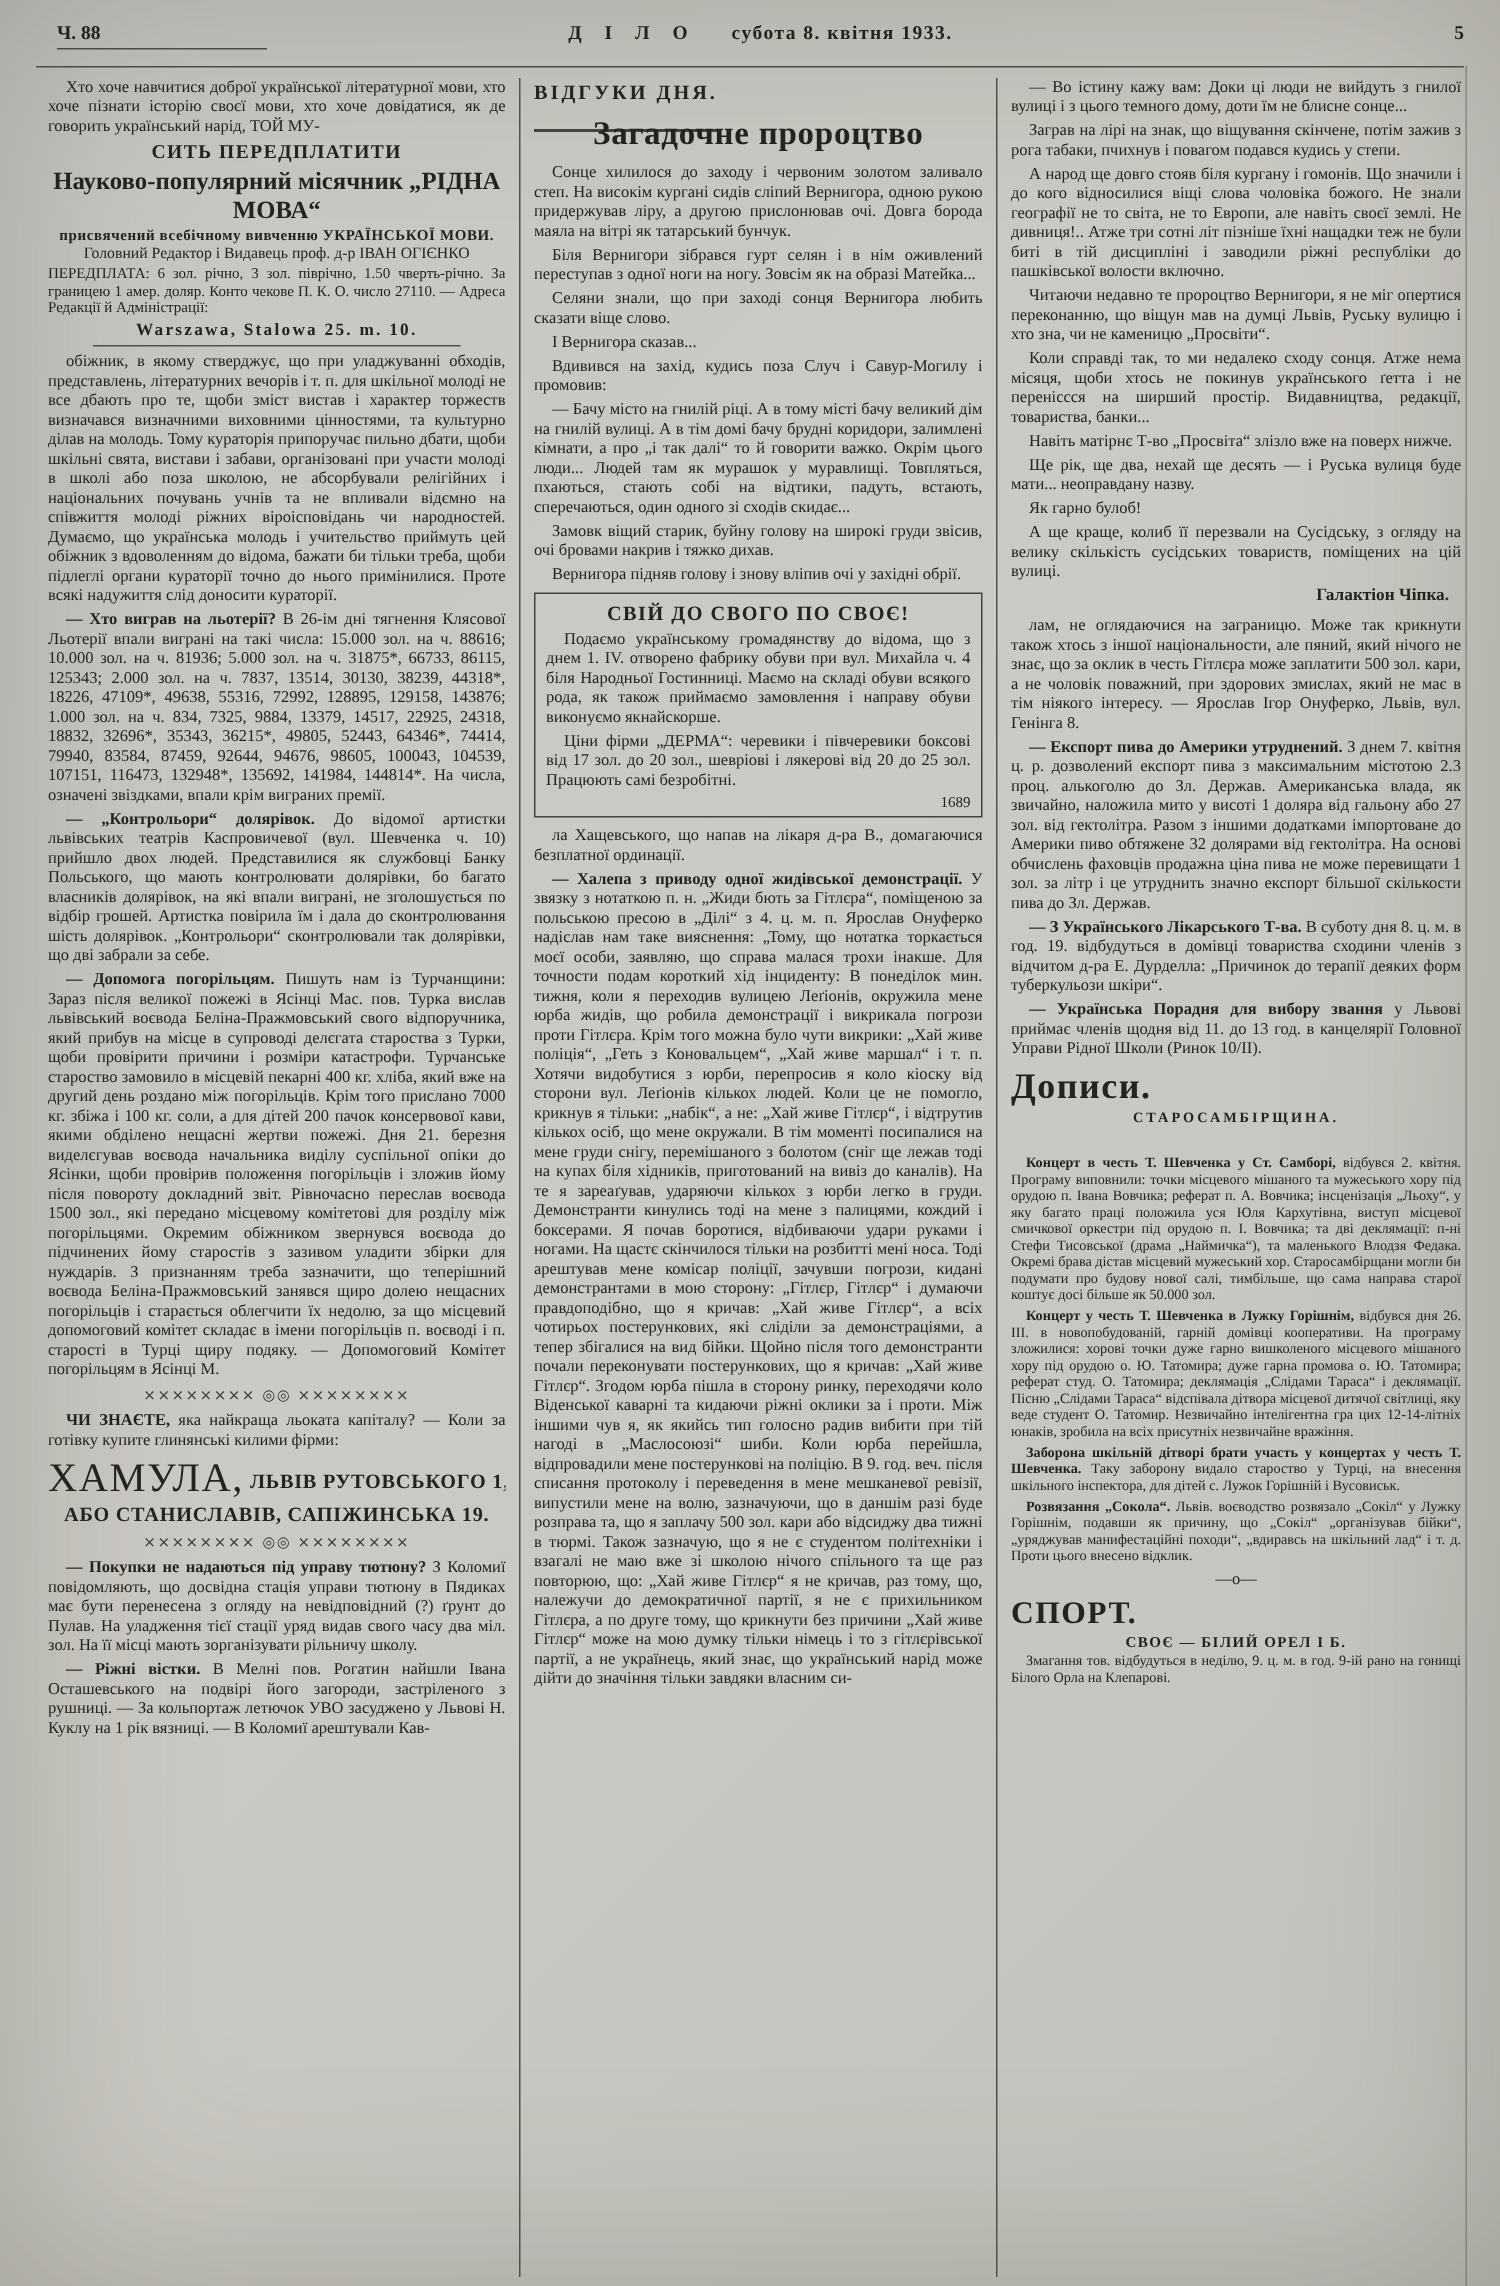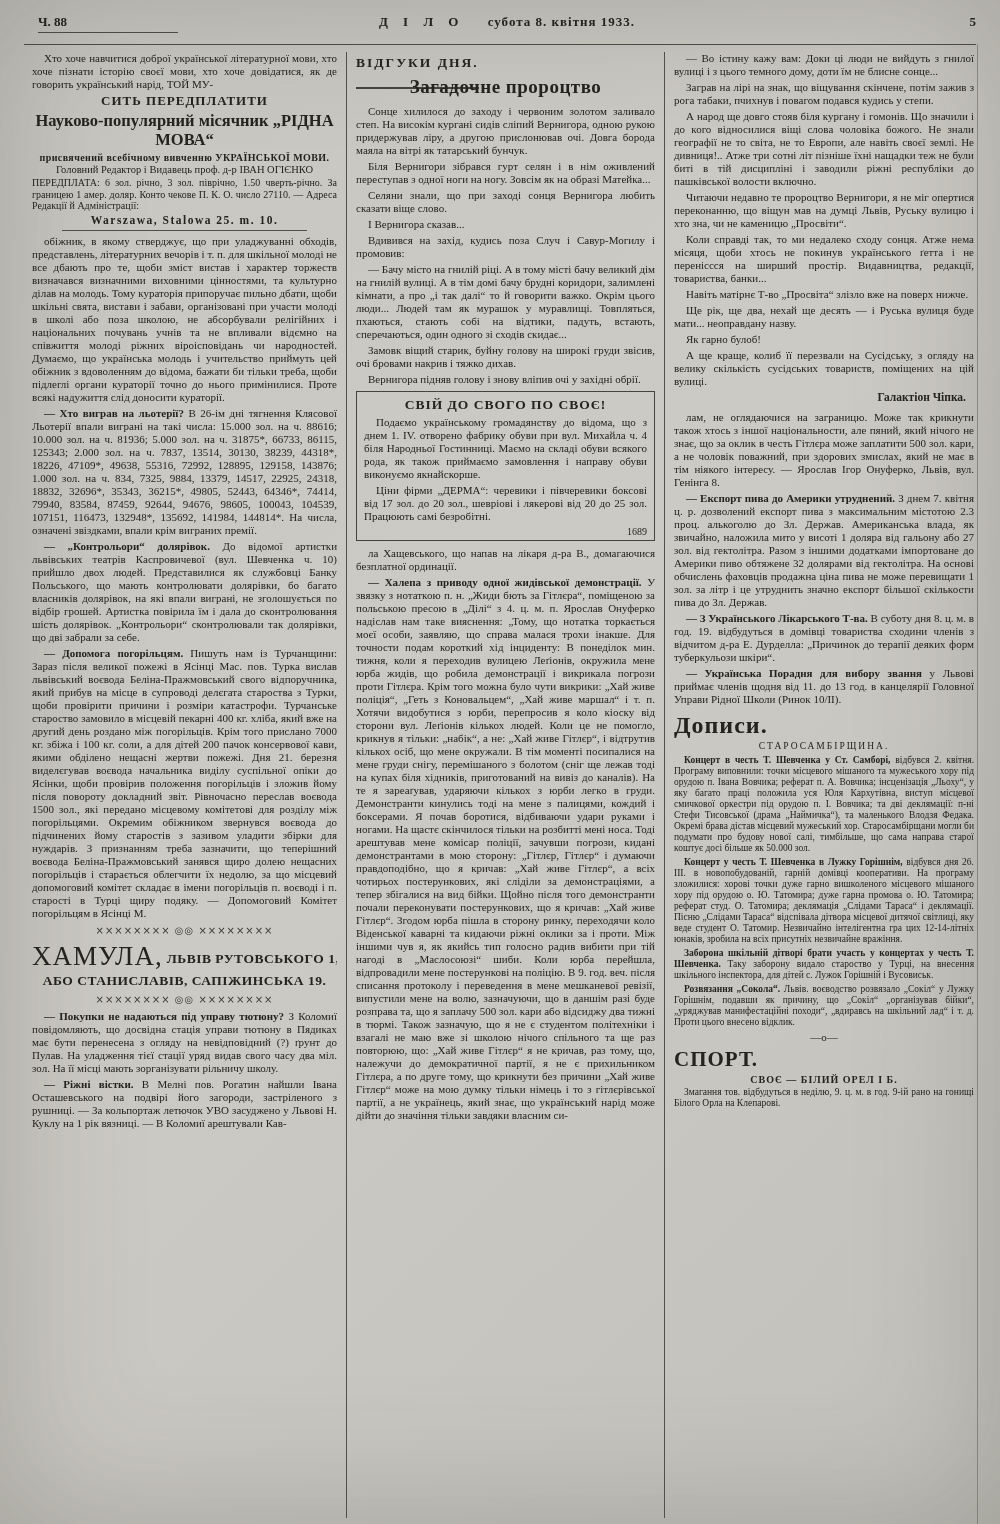--- a/index.html
+++ b/index.html
@@ -41,29 +41,29 @@
   .hr { border-top: 1px solid #504f48; margin: 4px 30px; }
 
   .ornament { text-align: center; font-family: "DejaVu Sans", sans-serif; font-size: 10px; letter-spacing: 1px; color: #3a3935; margin: 5px 0; white-space: nowrap; overflow: hidden; }
   .khamula { margin: 2px 0 0; white-space: nowrap; overflow: hidden; }
   .khamula-name { font-size: 27px; font-weight: normal; letter-spacing: 1px; vertical-align: -2px; }
   .khamula-rest { font-size: 13.5px; font-weight: bold; letter-spacing: .5px; }
   .khamula-line2 { font-size: 13.5px; font-weight: bold; text-align: center; letter-spacing: .5px; margin: 1px 0 3px; }
 
   .sec-head { margin: 1px 0 5px; }
   .sec-head-text { font-weight: bold; font-size: 13.5px; letter-spacing: 2px; border-bottom: 2px solid #44433d; padding-bottom: 17px; }
-  .headline { margin: 2px 0 7px; text-align: center; font-size: 19px; font-weight: bold; letter-spacing: .5px; }
+  .headline { margin: 2px 0 7px; text-align: center; font-size: 22px; font-weight: bold; letter-spacing: .5px; }
 
   .derma-box { border: 1.6px solid #44433d; padding: 5px 7px 3px; margin: 5px 0 6px; }
   .derma-title { text-align: center; font-weight: bold; font-size: 13.5px; letter-spacing: 1px; margin-bottom: 3px; }
   .derma-ref { text-align: right; font-size: 10px; }
 
   .signature { text-align: right; font-weight: bold; font-size: 11.5px; margin: 2px 8px 8px 0; }
   .dopysy-head { margin: 6px 0 2px; font-size: 24px; font-weight: bold; letter-spacing: 1px; }
-  .dopysy-sub { text-align: center; font-weight: normal; font-size: 9.5px; letter-spacing: 2px; margin: 0 0 4px; }
+  .dopysy-sub { text-align: center; font-weight: bold; font-size: 9.5px; letter-spacing: 2px; margin: 0 0 20px; }
   .o-divider { text-align: center; font-size: 11px; margin: 3px 0; }
   .sport-head { margin: 4px 0 2px; font-size: 21px; font-weight: bold; letter-spacing: 1px; }
   .sport-sub { font-weight: bold; font-size: 10px; letter-spacing: 1px; text-align: center; margin: 2px 0; }
 </style>
 </head>
 <body>
 
 <div class="page">
 
   <header class="masthead">
@@ -98,20 +98,21 @@
 
           <p class="p"><b class="lead">— Хто виграв на льотерії?</b> <span>В 26-ім дні тягнення Клясової Льотерії впали виграні на такі числа: 15.000 зол. на ч. 88616; 10.000 зол. на ч. 81936; 5.000 зол. на ч. 31875*, 66733, 86115, 125343; 2.000 зол. на ч. 7837, 13514, 30130, 38239, 44318*, 18226, 47109*, 49638, 55316, 72992, 128895, 129158, 143876; 1.000 зол. на ч. 834, 7325, 9884, 13379, 14517, 22925, 24318, 18832, 32696*, 35343, 36215*, 49805, 52443, 64346*, 74414, 79940, 83584, 87459, 92644, 94676, 98605, 100043, 104539, 107151, 116473, 132948*, 135692, 141984, 144814*. На числа, означені звіздками, впали крім виграних премії.</span></p>
 
           <p class="p"><b class="lead">— „Контрольори“ долярівок.</b> <span>До відомої артистки львівських театрів Каспровичевої (вул. Шевченка ч. 10) прийшло двох людей. Представилися як службовці Банку Польського, що мають контролювати долярівки, бо багато власників долярівок, на які впали виграні, не зголошується по відбір грошей. Артистка повірила їм і дала до сконтролювання шість долярівок. „Контрольори“ сконтролювали так долярівки, що дві забрали за себе.</span></p>
 
           <p class="p"><b class="lead">— Допомога погорільцям.</b> <span>Пишуть нам із Турчанщини: Зараз після великої пожежі в Ясінці Мас. пов. Турка вислав львівський воєвода Беліна-Пражмовський свого відпоручника, який прибув на місце в супроводі делєгата староства з Турки, щоби провірити причини і розміри катастрофи. Турчанське староство замовило в місцевій пекарні 400 кг. хліба, який вже на другий день роздано між погорільців. Крім того прислано 7000 кг. збіжа і 100 кг. соли, а для дітей 200 пачок консервової кави, якими обділено нещасні жертви пожежі. Дня 21. березня виделєгував воєвода начальника виділу суспільної опіки до Ясінки, щоби провірив положення погорільців і зложив йому після повороту докладний звіт. Рівночасно переслав воєвода 1500 зол., які передано місцевому комітетові для розділу між погорільцями. Окремим обіжником звернувся воєвода до підчинених йому старостів з зазивом уладити збірки для нуждарів. З признанням треба зазначити, що теперішний воєвода Беліна-Пражмовський занявся щиро долею нещасних погорільців і старається облегчити їх недолю, за що місцевий допомоговий комітет складає в імени погорільців п. воєводі і п. старості в Турці щиру подяку. — Допомоговий Комітет погорільцям в Ясінці М.</span></p>
         </div>
 
       <div class="ornament">××××××××  ◎◎  ××××××××</div>
 
+      <p class="p"><b class="lead">ЧИ ЗНАЄТЕ,</b> <span>яка найкраща льоката капіталу? — Коли за готівку купите глинянські килими фірми:</span></p>
       <div class="khamula">
         <span class="khamula-name">ХАМУЛА,</span>
         <span class="khamula-rest">ЛЬВІВ РУТОВСЬКОГО 1,</span>
       </div>
       <div class="khamula-line2">АБО СТАНИСЛАВІВ, САПІЖИНСЬКА 19.</div>
 
       <div class="ornament">××××××××  ◎◎  ××××××××</div>
 
       <div>
 

